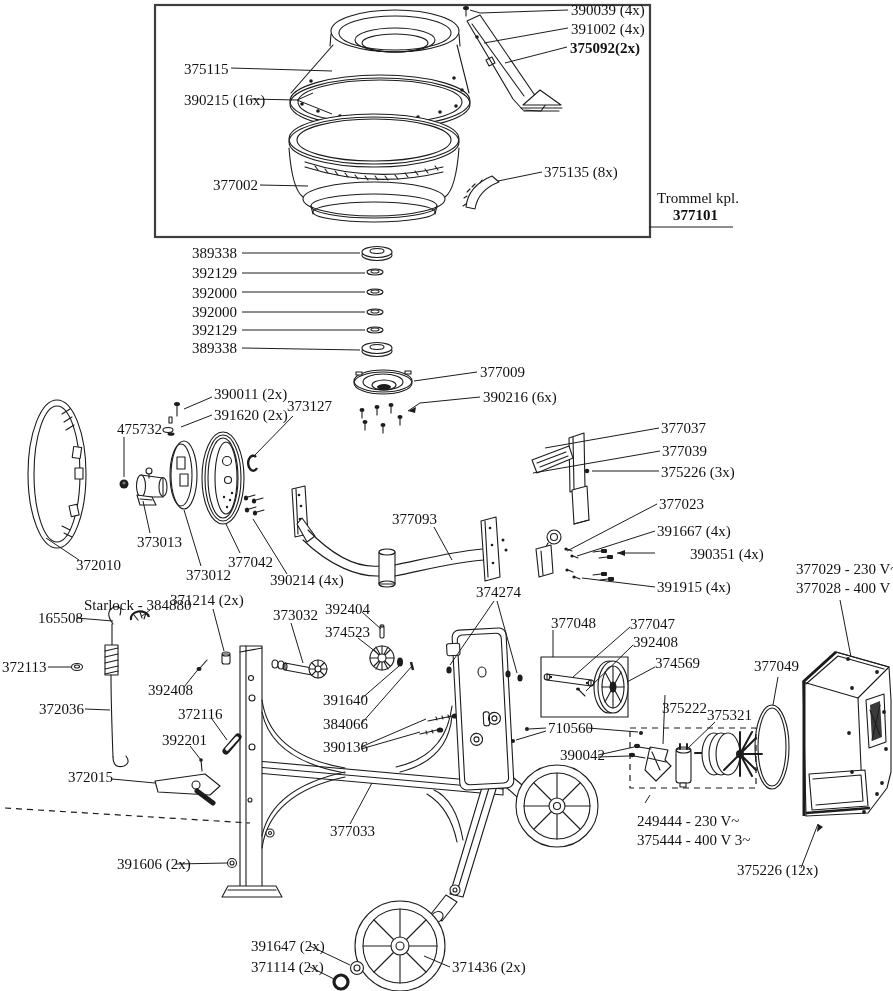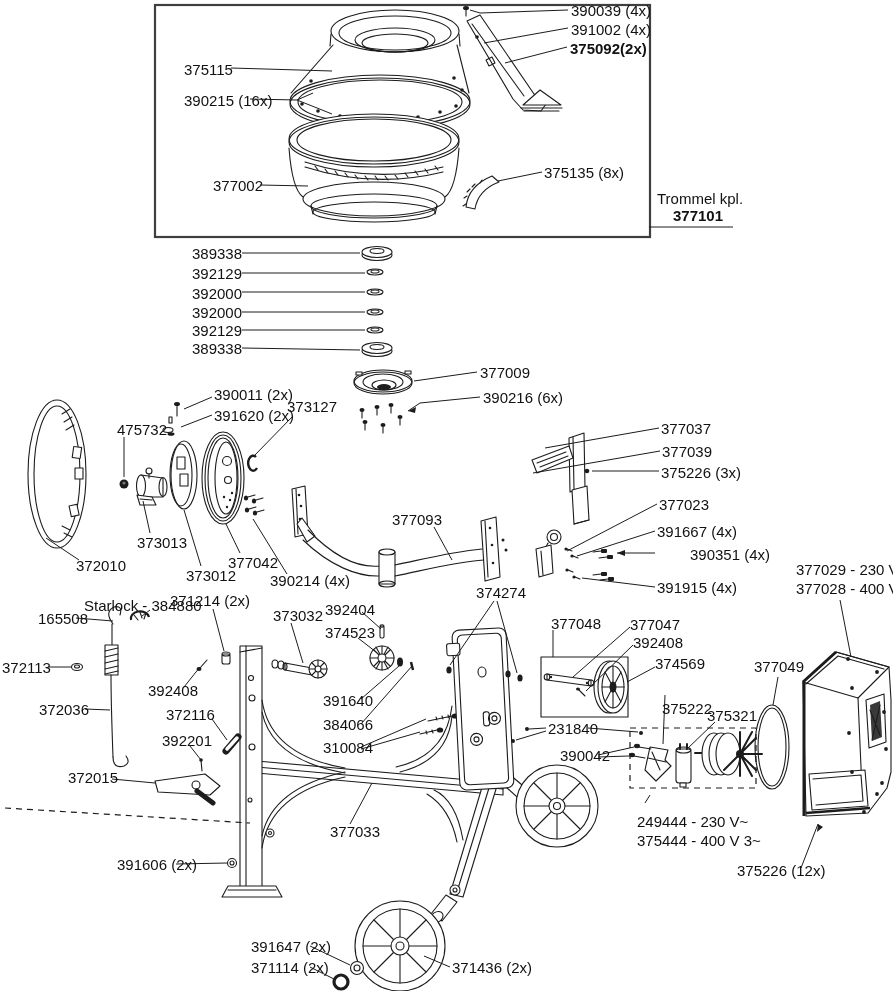--- a/index.html
+++ b/index.html
@@ -1,17 +1,17 @@
 <!DOCTYPE html>
 <html><head>
 <meta charset="utf-8">
 <style>
   html,body{margin:0;padding:0;background:#fff}
   .stage{position:relative;width:893px;height:991px;background:#fff;overflow:hidden;
-         font-family:Liberation Sans, sans-serif;color:#111}
+         font-family:Liberation Serif, serif;color:#111}
   svg.art{position:absolute;left:0;top:0}
   svg .s{fill:none;stroke:#1c1c1c;stroke-width:1.1;stroke-linecap:round;stroke-linejoin:round}
   svg .s2{fill:none;stroke:#1c1c1c;stroke-width:2;stroke-linecap:round;stroke-linejoin:round}
   svg .w{fill:#fff;stroke:#1c1c1c;stroke-width:1.1;stroke-linejoin:round}
   svg .f{fill:#1c1c1c;stroke:none}
   svg .ld{fill:none;stroke:#1c1c1c;stroke-width:1}
   svg .dash{fill:none;stroke:#1c1c1c;stroke-width:1.2;stroke-dasharray:6 5}
   .lbl{position:absolute;font-size:15px;line-height:17px;white-space:nowrap;color:#111}
   .lbl.b{font-weight:bold}
 </style>
@@ -539,38 +539,38 @@
   <div class="lbl" style="left:476px;top:584px">374274</div>
   <div class="lbl" style="left:84px;top:597px">Starlock - 384880</div>
   <div class="lbl" style="left:170px;top:592px">371214 (2x)</div>
   <div class="lbl" style="left:38px;top:610px">165508</div>
   <div class="lbl" style="left:273px;top:607px">373032</div>
   <div class="lbl" style="left:325px;top:601px">392404</div>
   <div class="lbl" style="left:325px;top:624px">374523</div>
   <div class="lbl" style="left:2px;top:659px">372113</div>
   <div class="lbl" style="left:148px;top:682px">392408</div>
   <div class="lbl" style="left:39px;top:701px">372036</div>
-  <div class="lbl" style="left:166px;top:706px">372116</div>
+  <div class="lbl" style="left:178px;top:706px">372116</div>
   <div class="lbl" style="left:162px;top:732px">392201</div>
   <div class="lbl" style="left:68px;top:769px">372015</div>
   <div class="lbl" style="left:323px;top:692px">391640</div>
   <div class="lbl" style="left:323px;top:716px">384066</div>
-  <div class="lbl" style="left:323px;top:739px">310084</div>
+  <div class="lbl" style="left:323px;top:739px">390136</div>
   <div class="lbl" style="left:330px;top:823px">377033</div>
   <div class="lbl" style="left:117px;top:856px">391606 (2x)</div>
   <div class="lbl" style="left:251px;top:938px">391647 (2x)</div>
   <div class="lbl" style="left:251px;top:959px">371114 (2x)</div>
   <div class="lbl" style="left:452px;top:959px">371436 (2x)</div>
   <div class="lbl" style="left:551px;top:615px">377048</div>
   <div class="lbl" style="left:630px;top:616px">377047</div>
   <div class="lbl" style="left:633px;top:634px">392408</div>
   <div class="lbl" style="left:655px;top:655px">374569</div>
   <div class="lbl" style="left:662px;top:700px">375222</div>
   <div class="lbl" style="left:707px;top:707px">375321</div>
-  <div class="lbl" style="left:548px;top:720px">231840</div>
+  <div class="lbl" style="left:548px;top:720px">710560</div>
   <div class="lbl" style="left:560px;top:747px">390042</div>
   <div class="lbl" style="left:637px;top:813px">249444 - 230 V~</div>
   <div class="lbl" style="left:637px;top:832px">375444 - 400 V 3~</div>
   <div class="lbl" style="left:796px;top:561px">377029 - 230 V~</div>
   <div class="lbl" style="left:796px;top:580px">377028 - 400 V 3~</div>
   <div class="lbl" style="left:754px;top:658px">377049</div>
   <div class="lbl" style="left:737px;top:862px">375226 (12x)</div>
 
 </div>
 

